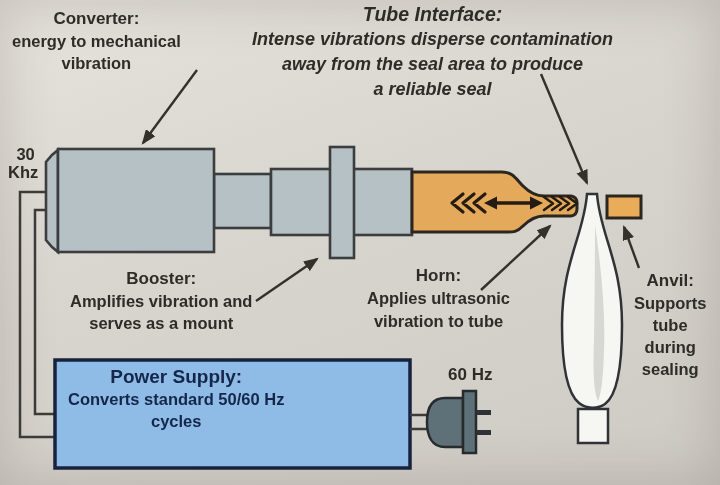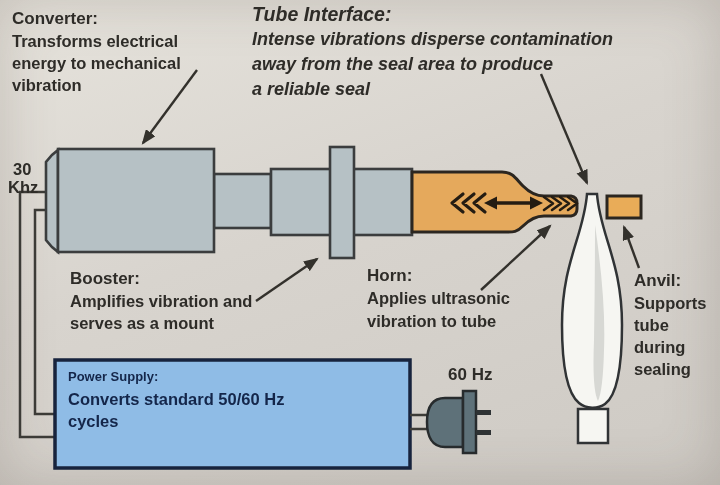--- a/index.html
+++ b/index.html
@@ -2,20 +2,21 @@
 <html style="--bg-top: #e6e3dc; --bg-bottom: #cecac4; --ink: #2e2c28; --metal: #b6c1c5; --metal-stroke: #3b3d3e; --horn: #e5a95c; --horn-stroke: #2b2620; --anvil: #e9ac58; --tube-fill: #f6f6f2; --tube-stroke: #303335; --power-fill: #8fbce6; --power-stroke: #17233d; --power-text: #14264a; --plug: #5e7179; --wire: #3c3b37; --arrow: #33312c;"><head>
 <meta charset="utf-8">
 <style>
   html,body{margin:0;padding:0;background:#888;}
   .stage{
     position:relative;width:720px;height:485px;overflow:hidden;
     background:linear-gradient(160deg, var(--bg-top,#e6e3dc) 0%, #d8d4ce 45%, var(--bg-bottom,#cecac4) 100%);
     box-shadow:inset 0 0 55px rgba(80,70,60,.22);
     font-family:"Liberation Sans","DejaVu Sans",sans-serif;
     color:var(--ink,#2e2c28);
+    text-align:center;
   }
   svg.art{position:absolute;inset:0;}
   .metal{fill:var(--metal,#b6c1c5);stroke:var(--metal-stroke,#3b3d3e);stroke-width:2.6;}
   .horn{fill:var(--horn,#e5a95c);stroke:var(--horn-stroke,#2b2620);stroke-width:3;}
   .anvil{fill:var(--anvil,#e9ac58);stroke:var(--horn-stroke,#2b2620);stroke-width:3;}
   .tube{fill:var(--tube-fill,#f6f6f2);stroke:var(--tube-stroke,#303335);stroke-width:2.5;}
   .tubeshade{fill:#d7d8d4;stroke:none;}
   .wire{fill:none;stroke:var(--wire,#3c3b37);stroke-width:2.5;}
   .powerbox{fill:var(--power-fill,#8fbce6);stroke:var(--power-stroke,#17233d);stroke-width:3.5;}
   .plug{fill:var(--plug,#5e7179);stroke:#272b2d;stroke-width:2.5;}
@@ -27,23 +28,23 @@
 
   .lbl{position:absolute;line-height:22px;font-size:16.5px;font-weight:700;white-space:nowrap;}
   .lbl .hd{font-size:17px;}
   .lbl-converter{left:12px;top:8px;}
   .lbl-tube{left:252px;top:2px;font-style:italic;line-height:25px;font-size:18px;}
   .lbl-tube .hd{font-size:19.5px;}
   .lbl-booster{left:70px;top:268px;}
   .lbl-horn{left:367px;top:264px;line-height:23px;}
   .lbl-anvil{left:634px;top:270px;}
   .lbl-power{left:68px;top:366px;color:var(--power-text,#14264a);line-height:22px;}
-  .lbl-power .hd{font-size:13px;}
+  .lbl-power .hd{font-size:19px;}
   .lbl-khz{left:8px;top:146px;line-height:17.5px;}
-  .lbl-khz .l1{padding-left:5px;margin-top:15px;}
+  .lbl-khz .l1{padding-left:5px;}
   .lbl-60hz{left:448px;top:364px;font-size:17px;}
 </style>
 </head>
 <body>
 
 <div class="stage">
 
   <svg class="art" viewBox="0 0 720 485">
     <defs>
       <marker id="ah" viewBox="0 0 14 11" markerWidth="15" markerHeight="12" refX="12" refY="5.5" orient="auto" markerUnits="userSpaceOnUse">
@@ -86,21 +87,20 @@
 
     <line class="ptr" x1="197" y1="70" x2="143" y2="143" marker-end="url(#ah)"></line>
     <line class="ptr" x1="541" y1="74" x2="587" y2="183" marker-end="url(#ah)"></line>
     <line class="ptr" x1="256" y1="301" x2="317" y2="259" marker-end="url(#ah)"></line>
     <line class="ptr" x1="481" y1="290" x2="550" y2="226" marker-end="url(#ah)"></line>
     <line class="ptr" x1="639" y1="268" x2="624" y2="227" marker-end="url(#ah)"></line>
   </svg>
 
   <div class="lbl lbl-converter">
     <div class="hd">Converter:</div>
-    <div class="ln">Transforms electrical</div>
     <div class="ln">energy to mechanical</div>
     <div class="ln">vibration</div>
   </div>
 
   <div class="lbl lbl-tube">
     <div class="hd">Tube Interface:</div>
     <div class="ln">Intense vibrations disperse contamination</div>
     <div class="ln">away from the seal area to produce</div>
     <div class="ln">a reliable seal</div>
   </div>

